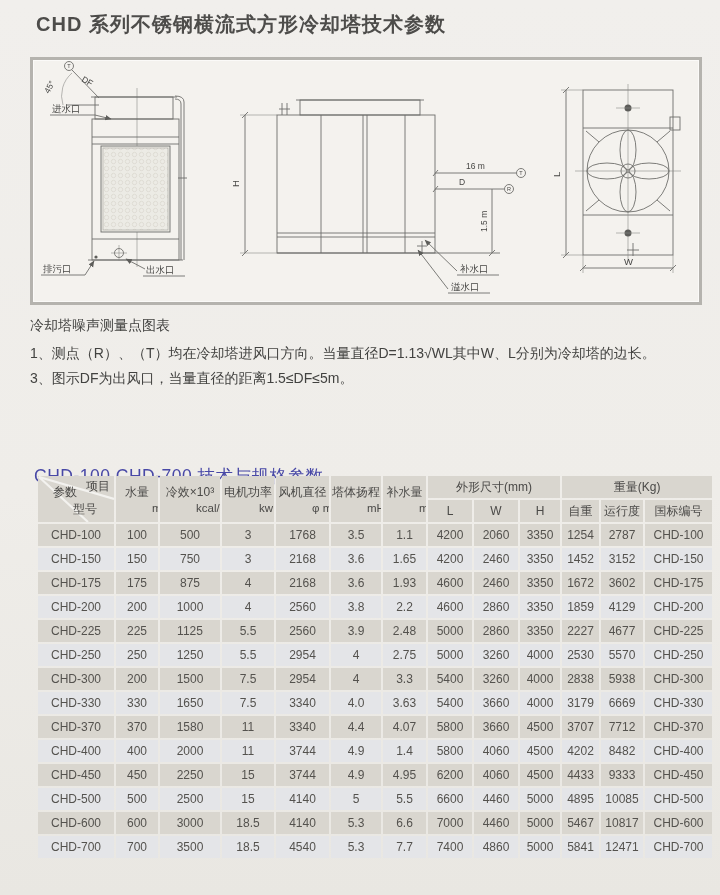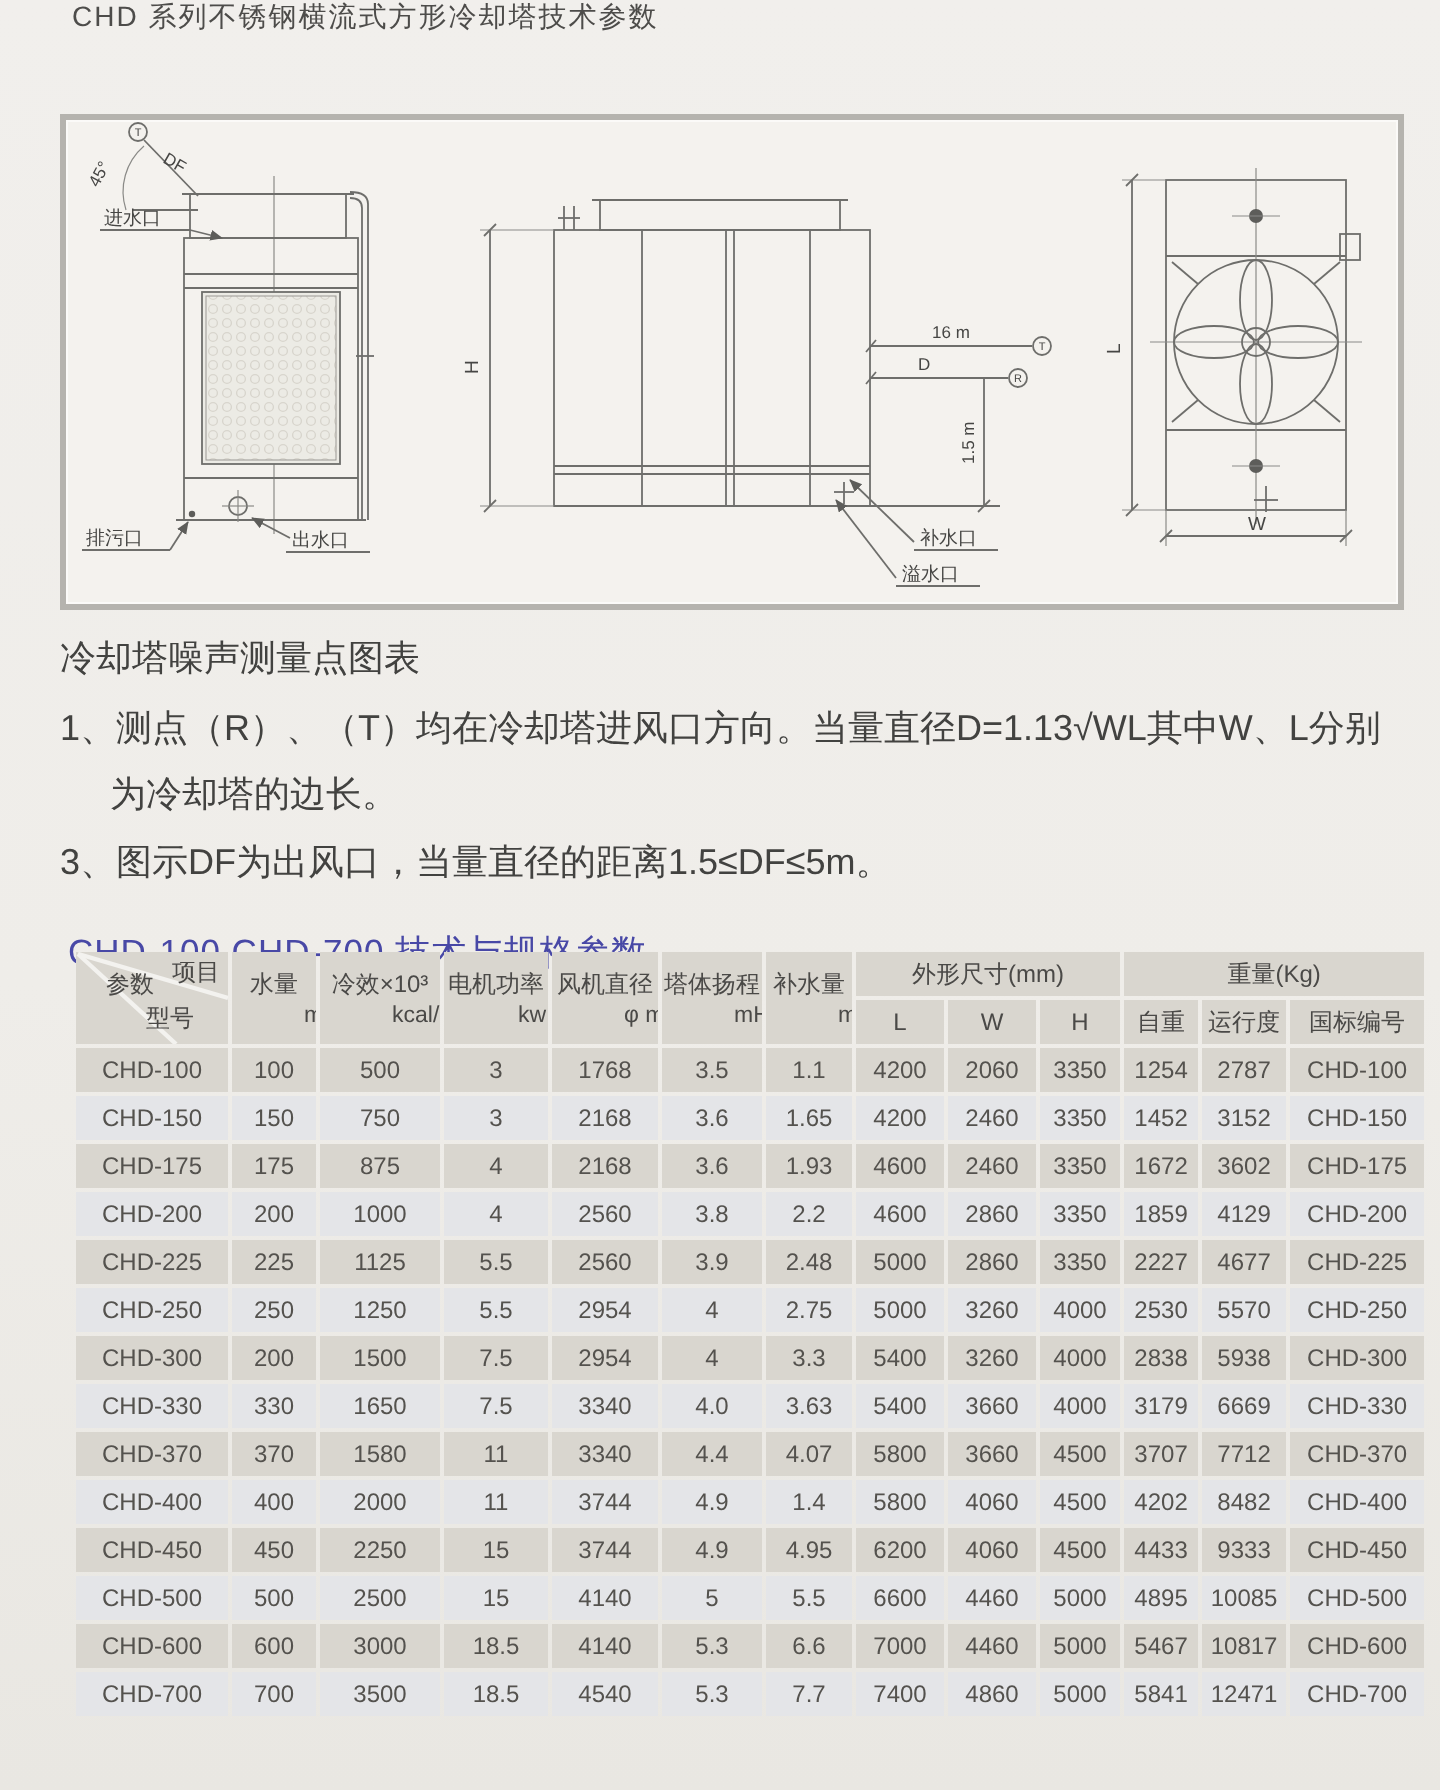--- a/index.html
+++ b/index.html
@@ -3,30 +3,30 @@
 <meta charset="utf-8">
 <style>
   html,body{margin:0;padding:0;}
   body{
     width:720px;height:895px;position:relative;overflow:hidden;
     background:linear-gradient(180deg,#f1efec 0%,#efede9 55%,#e9e7e2 100%);
     font-family:"Liberation Sans","DejaVu Sans",sans-serif;
     color:#4b4a48;
   }
   .page-title{
-    position:absolute;left:36px;top:0;margin:0;
-    font-size:14px;font-weight:normal;letter-spacing:1px;color:#4d4c4a;
+    position:absolute;left:36px;top:11px;margin:0;
+    font-size:20px;font-weight:bold;letter-spacing:1px;color:#4d4c4a;
   }
   .draw-box{
     position:absolute;left:30px;top:57px;width:666px;height:242px;
     border:3px solid #b5b3ae;background:#f4f2ee;
     box-shadow:inset 0 0 0 1px #fbfaf8;
   }
   .draw-box svg{display:block;width:666px;height:242px;}
-  .notes{position:absolute;left:30px;top:312px;width:676px;font-size:18px;color:#424240;}
+  .notes{position:absolute;left:30px;top:312px;width:676px;font-size:14px;color:#424240;}
   .notes-title{margin:0 0 2px 0;line-height:1.9;}
   .note-line{line-height:1.85;padding-left:25px;text-indent:-25px;}
   .spec-title{
     position:absolute;left:34px;top:464px;margin:0;
     font-size:17.5px;font-weight:500;letter-spacing:0.5px;color:#4848a6;
   }
   table.spec{
     position:absolute;left:36px;top:474px;width:670px;
     border-collapse:separate;border-spacing:2px;table-layout:fixed;
     font-size:12px;color:#4f4d4a;

